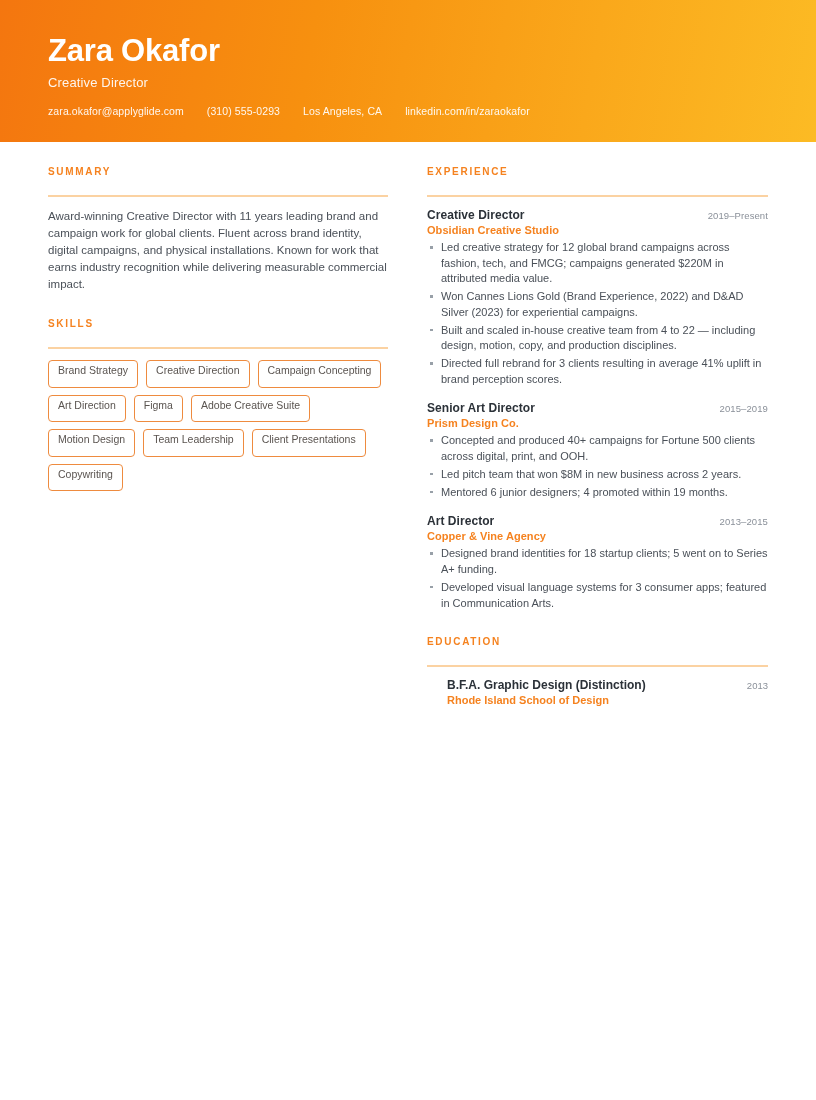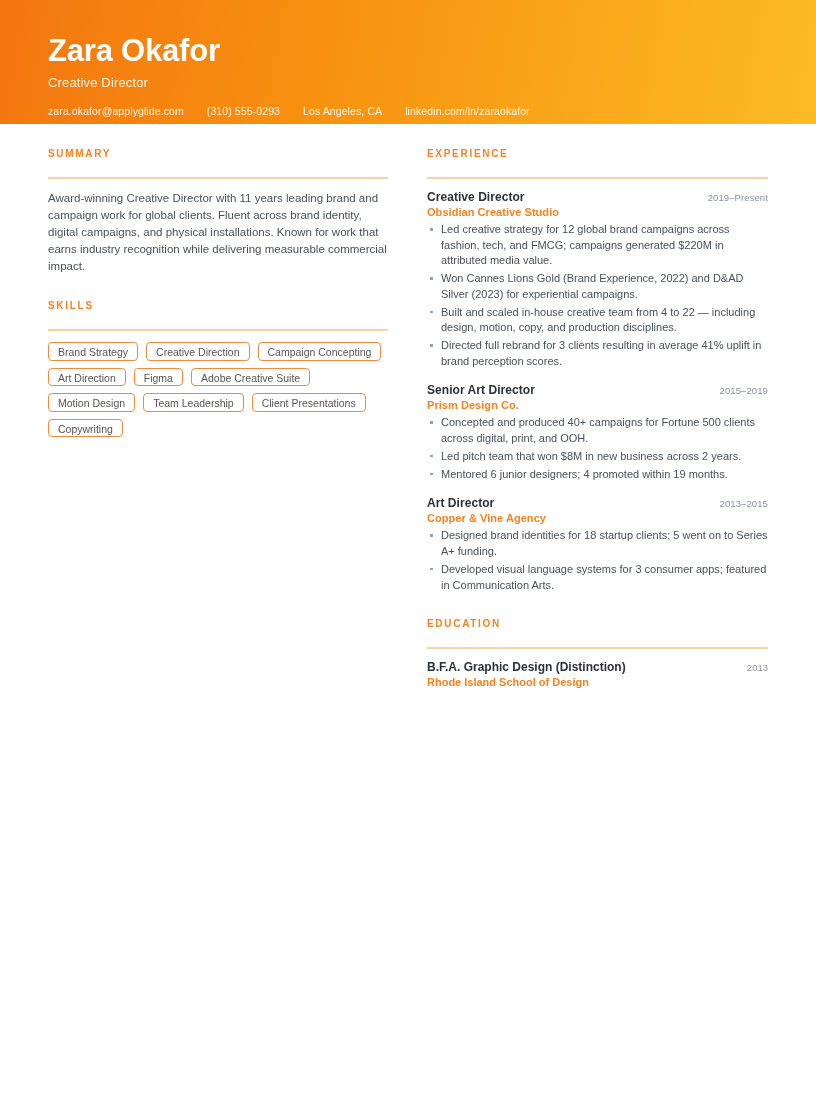--- a/index.html
+++ b/index.html
@@ -15,21 +15,21 @@
   .page {
     position: relative;
     width: 816px;
     min-height: 1100px;
     background: #ffffff;
     overflow: hidden;
   }
 
   
   .masthead {
-    height: 124px;
+    height: 142px;
     background: linear-gradient(100deg, #F4760F 0%, #F7900F 38%, #FAA81B 72%, #FCBB24 100%);
     padding: 34px 48px 0 48px;
     position: relative;
   }
 
   .full-name {
     font-size: 31px;
     font-weight: bold;
     color: #ffffff;
     letter-spacing: -0.2px;
@@ -103,21 +103,21 @@
     flex-wrap: wrap;
     gap: 7px 8px;
   }
 
   .skill-pill {
     border: 1px solid #EE8B3F;
     border-radius: 4px;
     background: #ffffff;
     color: #5a5450;
     font-size: 10.5px;
-    padding: 4px 9px 1px 9px;
+    padding: 4px 9px 10px 9px;
     line-height: 1.1;
     white-space: nowrap;
   }
 
   
   .entry { margin-bottom: 14px; }
   .entry:last-child { margin-bottom: 0; }
 
   .entry-head {
     display: flex;
@@ -168,21 +168,21 @@
     position: absolute;
     left: 3px;
     top: 6px;
     width: 2.5px;
     height: 2.5px;
     background: #98a0a8;
   }
 
   
   .edu-entry { margin-bottom: 10px; }
-  .edu-entry:last-child { margin-bottom: 0; }
+  .edu-entry:last-child { margin-bottom: 0; margin-left: 20px; }
 
   .edu-head {
     display: flex;
     justify-content: space-between;
     align-items: baseline;
     gap: 10px;
   }
 
   .edu-degree {
     font-size: 12px;

